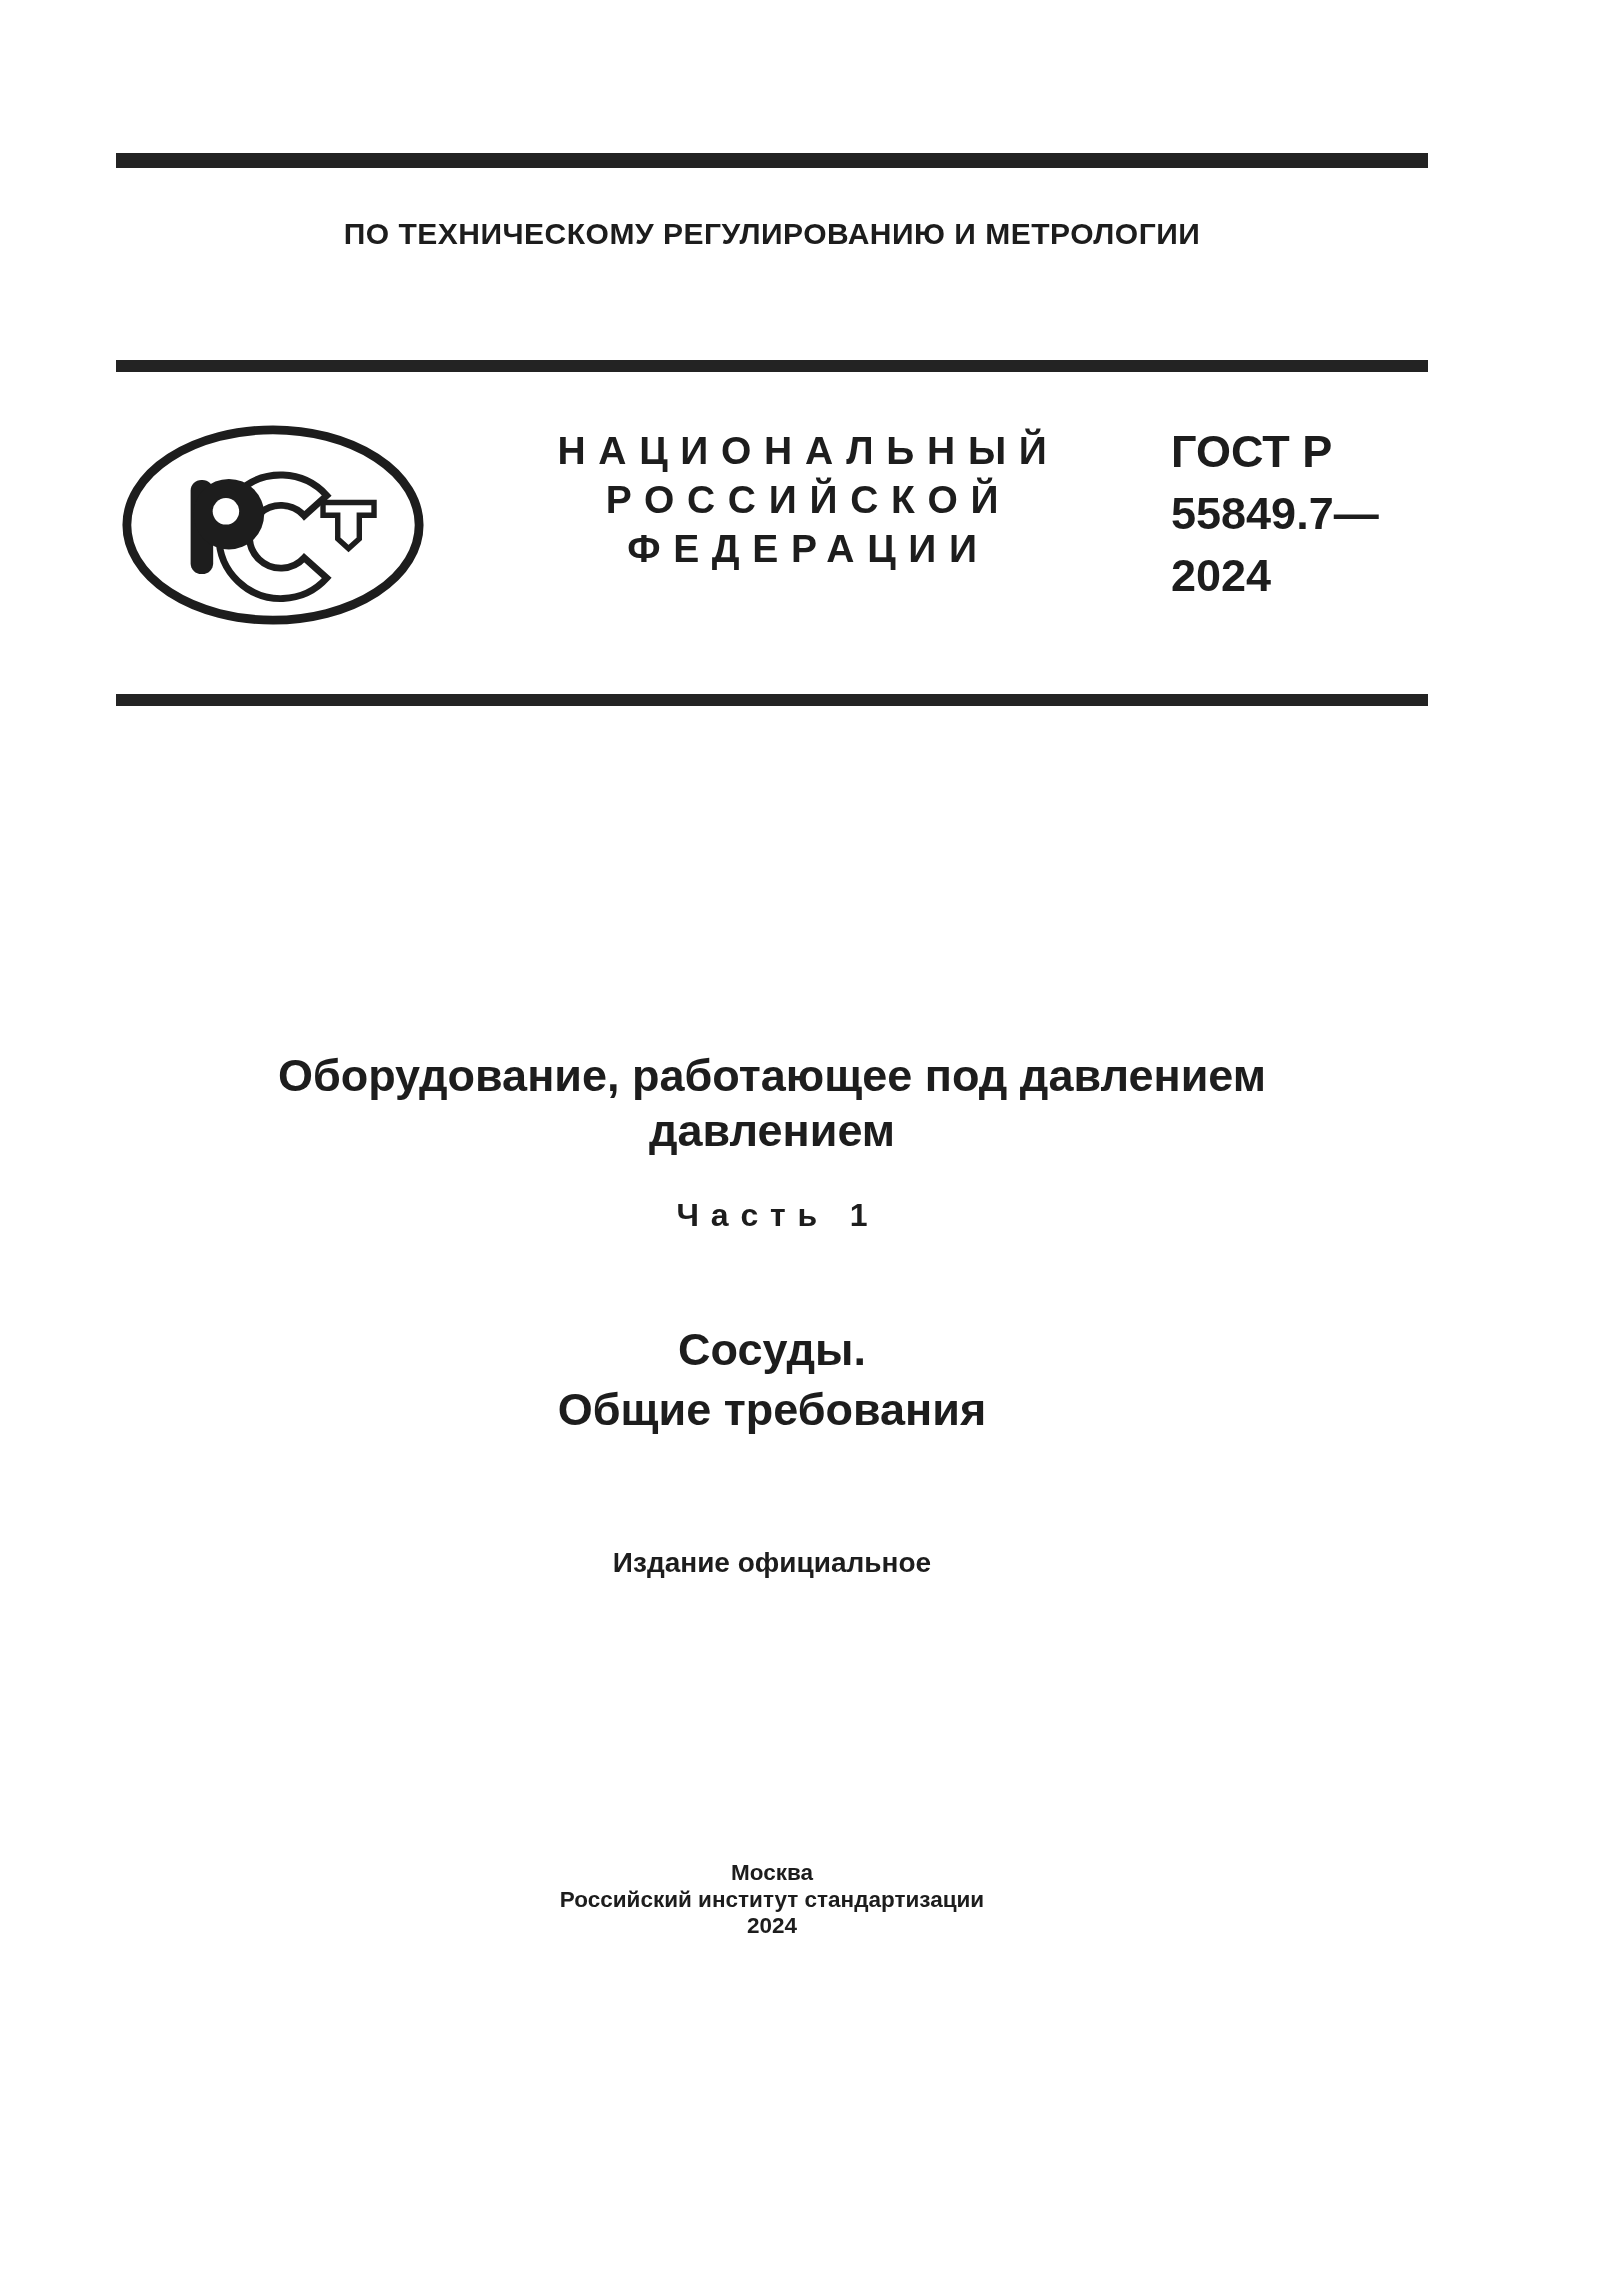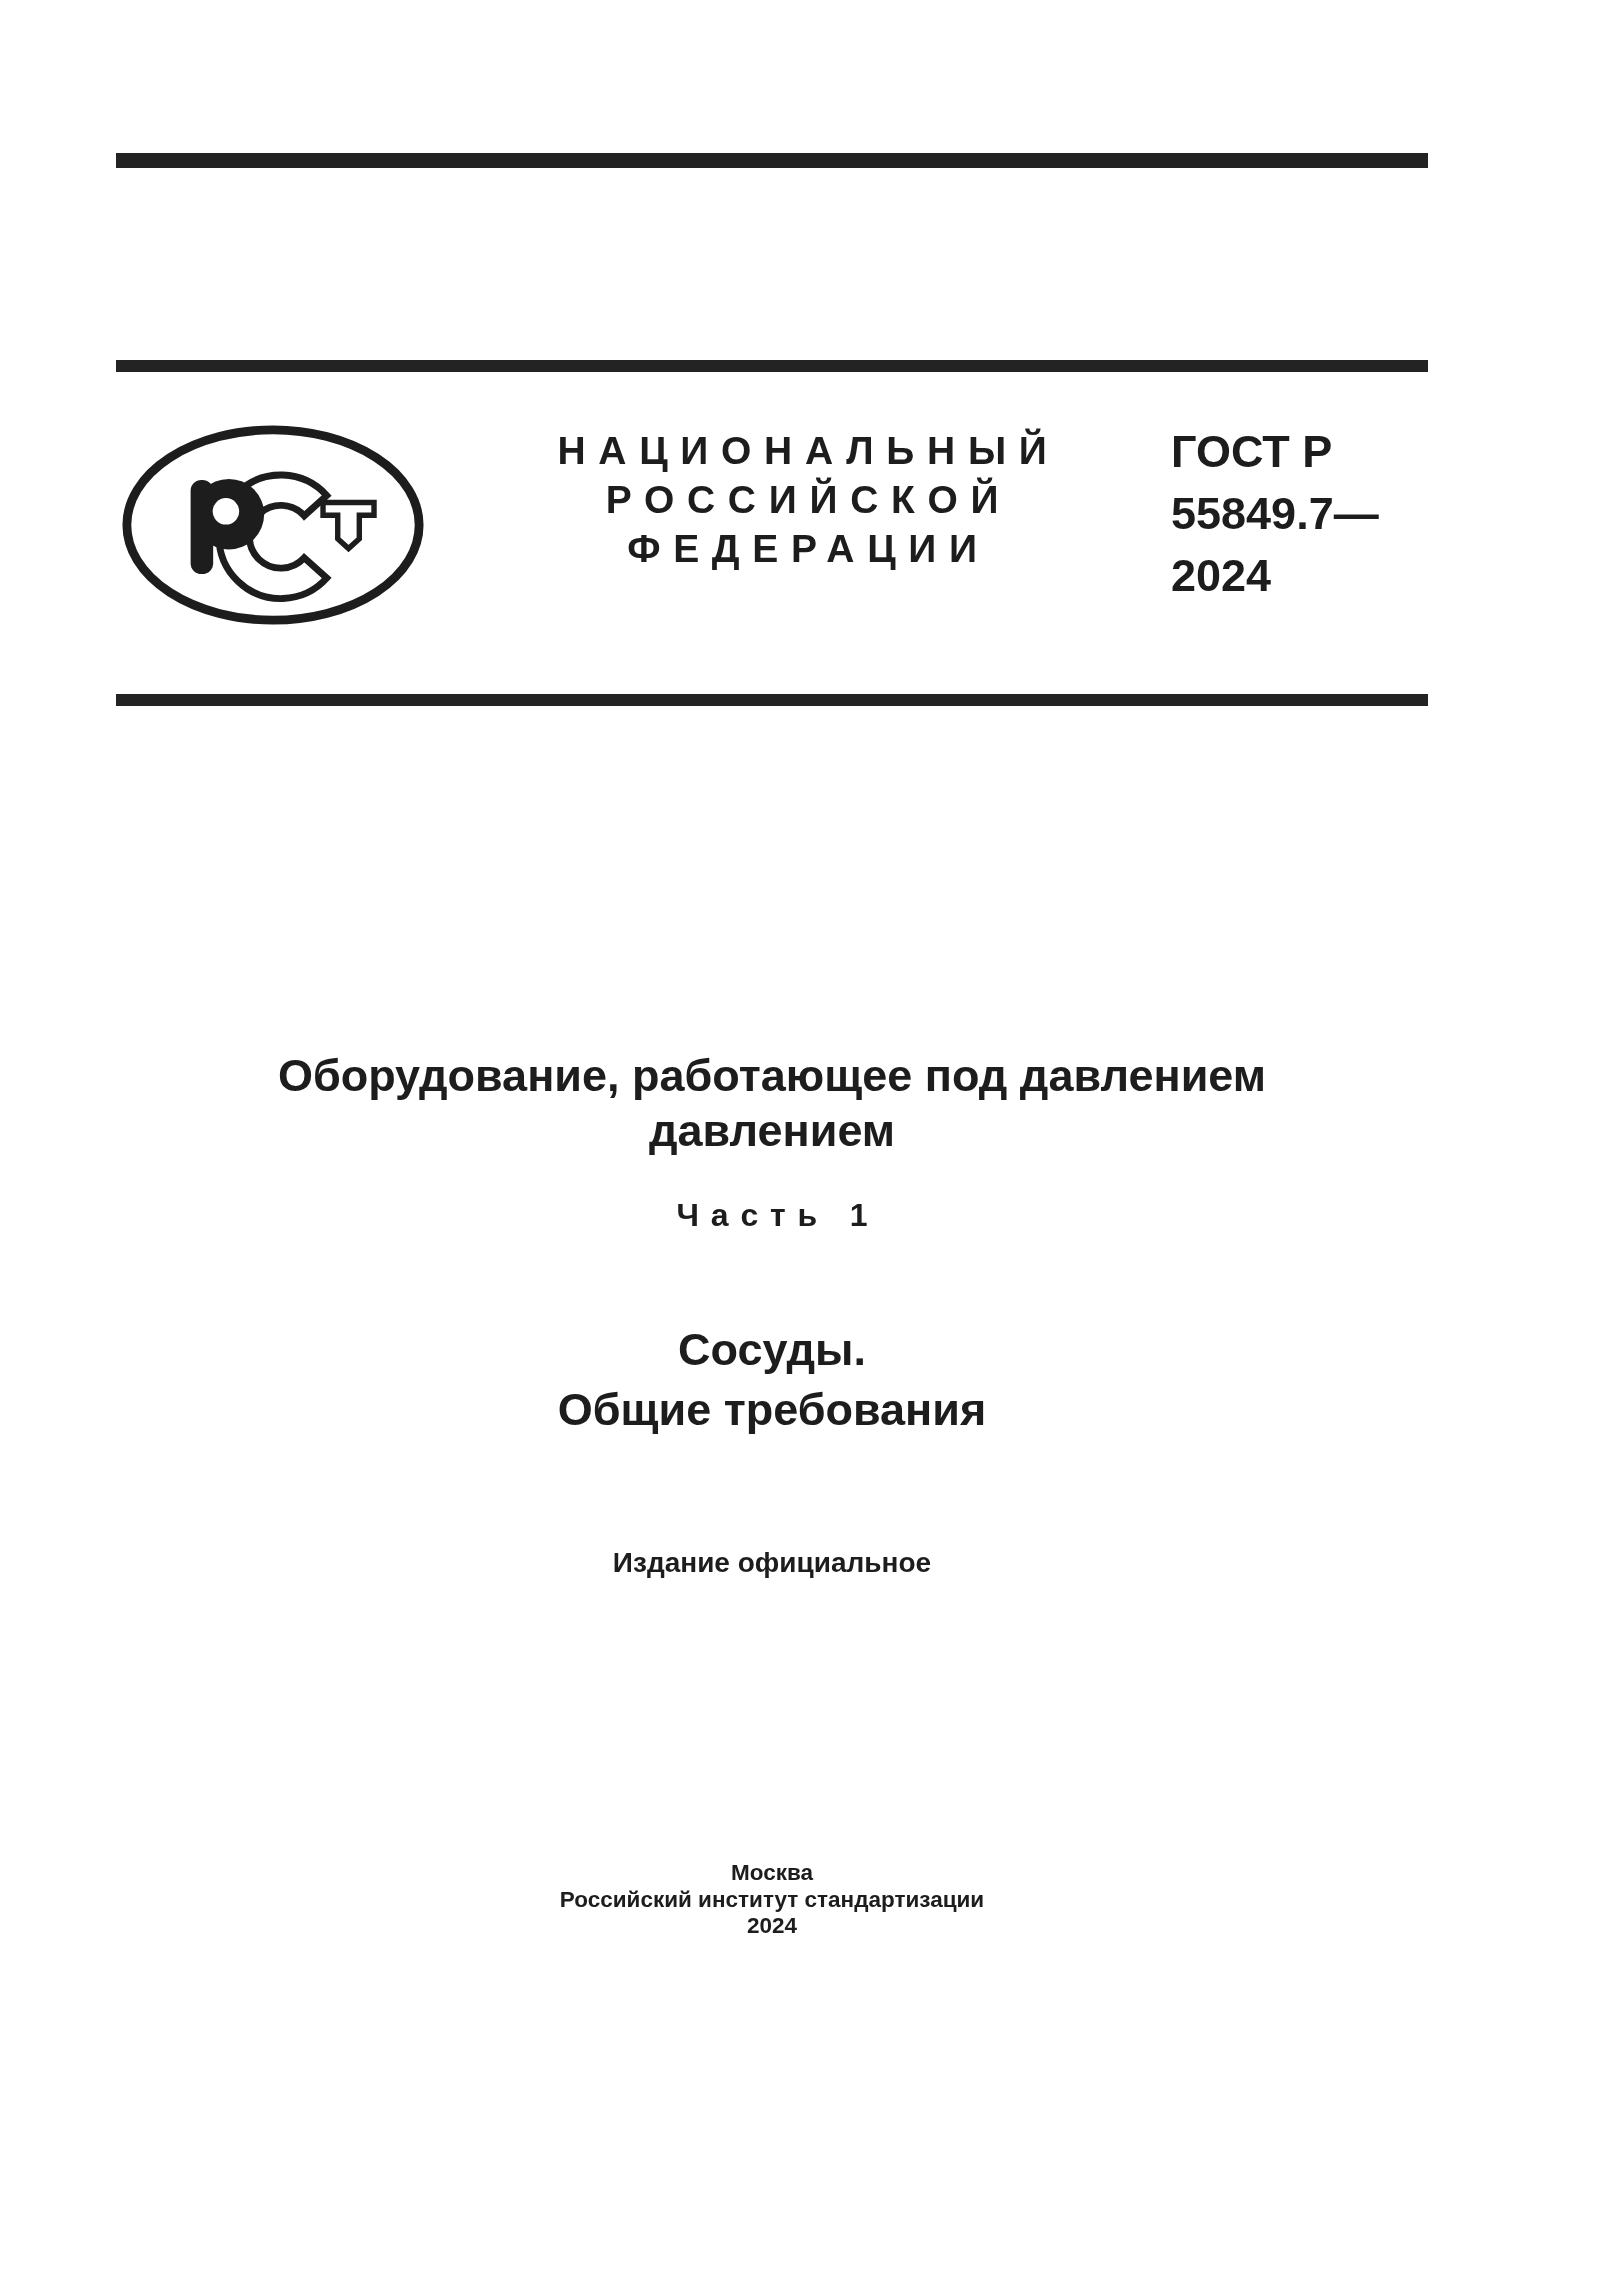--- a/index.html
+++ b/index.html
@@ -73,20 +73,21 @@
   .imprint      { top: 1860px; font-size: 22.5px; line-height: 26.5px; }
 </style>
 </head>
 <body>
 
 <div class="page">
 
   <div class="bar bar-top"></div>
 
   <div class="agency">
+    <div>ПО ТЕХНИЧЕСКОМУ РЕГУЛИРОВАНИЮ И МЕТРОЛОГИИ</div>
   </div>
 
   <div class="bar bar-mid"></div>
 
   <div class="logo">
     <svg viewBox="0 0 316 208" width="310" height="204">
       <ellipse cx="158" cy="104" rx="149" ry="97" fill="#ffffff" stroke="#1d1d1d" stroke-width="9"></ellipse>
       <path d="M212.8 73.9 A63 63 0 1 0 212.8 158.1 L189.8 137.4 A32 32 0 1 1 189.8 94.6 Z" fill="#ffffff" stroke="#1d1d1d" stroke-width="7"></path>
       <g fill="#1d1d1d">
         <rect x="74" y="58" width="23" height="96" rx="11"></rect>

